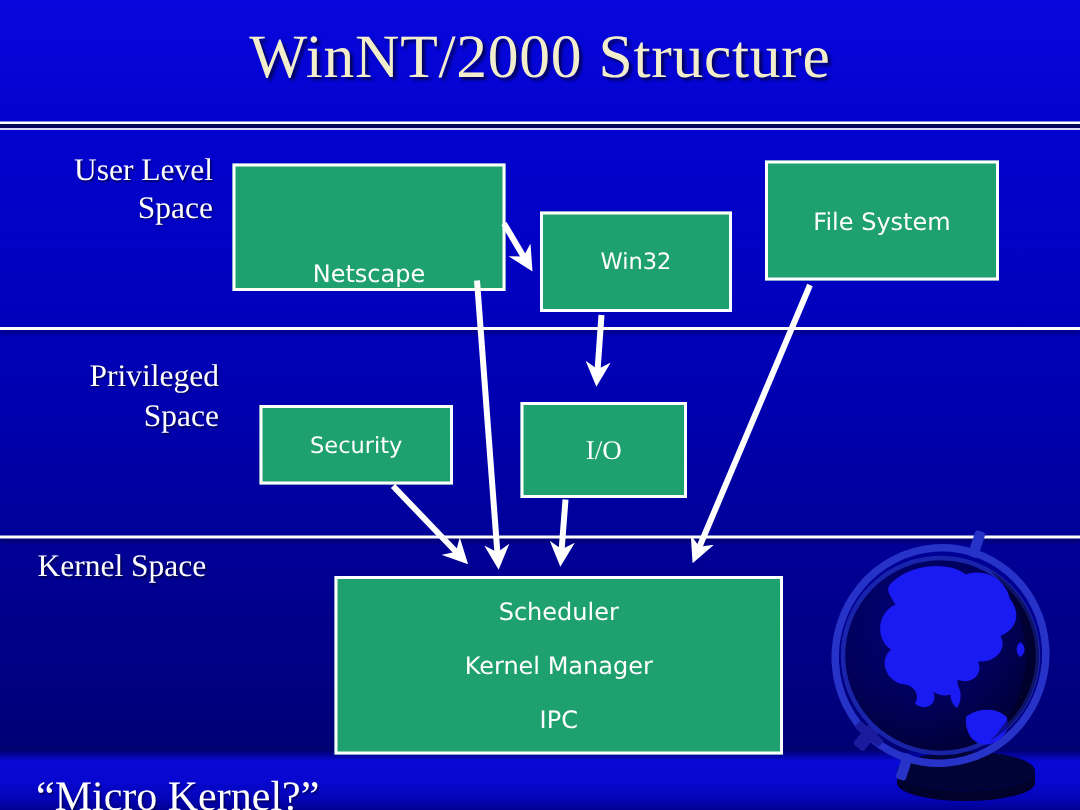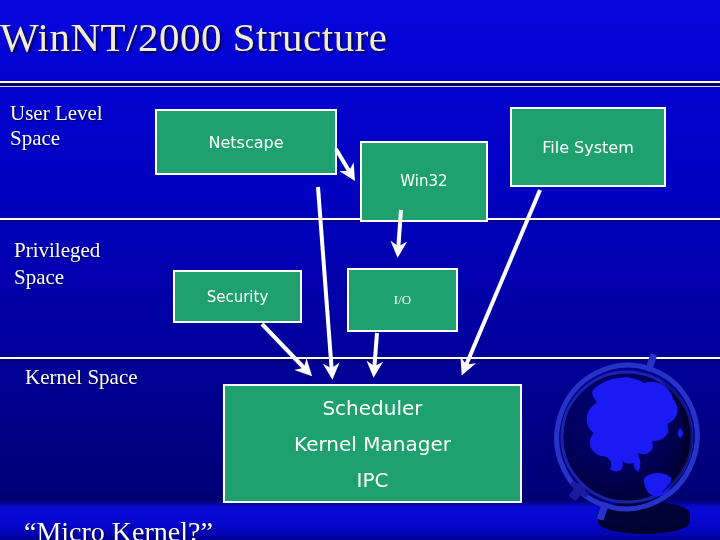--- a/index.html
+++ b/index.html
@@ -6,54 +6,54 @@
   .slide{
     position:relative;width:720px;height:540px;overflow:hidden;
     font-family:"Liberation Serif",serif;
     background:linear-gradient(180deg,
       #0707dd 0%, #0404d4 10%, #0202ca 22%, #0101bd 38%,
       #0000ad 52%, #000099 66%, #000089 78%, #000077 91.3%,
       #000070 92.6%, #0909d6 94%, #0707d0 96.5%, #0404b8 98.6%, #000192 100%);
   }
   .title{
     position:absolute;left:0;right:0;top:13px;margin:0;z-index:2;
-    text-align:left;font-size:41px;font-weight:400;letter-spacing:.5px;
+    text-align:center;font-size:41px;font-weight:400;letter-spacing:.5px;
     color:var(--title-text,#f2eecb);
     text-shadow:2px 2px 2px rgba(0,0,30,.65);
   }
   .divider{position:absolute;left:0;width:720px;z-index:1;}
   .d1{top:81px;height:7px;
       background:linear-gradient(180deg,#ffffff 0 2px,rgba(5,5,80,.9) 2px 4.5px,#d8d8ff 4.5px 6px,rgba(0,0,0,0) 6px);}
   .d2{top:218px;height:2px;background:var(--divider,#fff);box-shadow:0 2px 3px rgba(0,0,50,.6);}
   .d3{top:357px;height:2px;background:var(--divider,#fff);box-shadow:0 2px 3px rgba(0,0,50,.6);}
   .side-label{
     position:absolute;z-index:2;color:var(--label-text,#fff);
-    text-align:left;font-size:21px;line-height:26px;
+    text-align:right;font-size:21px;line-height:26px;
     text-shadow:1px 1px 1px rgba(0,0,30,.6);
   }
   .lbl-user{left:10px;top:101px;width:132px;line-height:25px;}
   .lbl-exec{left:14px;top:237px;width:132px;line-height:27px;}
   .lbl-kernel{left:25px;top:364px;width:160px;text-align:left;}
   .quote{
     position:absolute;left:6px;top:498px;z-index:4;margin:18px;
     color:#fff;font-size:28px;text-shadow:1px 1px 1px rgba(0,0,40,.6);
   }
   .gbox{
     position:absolute;z-index:2;box-sizing:border-box;
     background:var(--box-fill,#1fa06f);border:2px solid var(--box-border,#fff);
     color:#fff;font-family:"DejaVu Sans","Liberation Sans",sans-serif;
     display:flex;flex-direction:column;align-items:center;justify-content:center;
     text-align:center;
   }
-  #b-netscape {left:155px;top:109px;width:182px;height:66px;font-size:16px;}
+  #b-netscape {left:155px;top:109px;width:182px;height:85px;font-size:16px;justify-content:flex-end;}
   #b-filesystem{left:510px;top:107px;width:156px;height:80px;font-size:16px;}
-  #b-win32   {left:360px;top:141px;width:128px;height:81px;font-size:15px;line-height:27px;}
+  #b-win32   {left:360px;top:141px;width:128px;height:67px;font-size:15px;line-height:27px;}
   #b-security{left:173px;top:270px;width:129px;height:53px;font-size:15px;text-align:center;}
-  #b-io      {left:347px;top:268px;width:111px;height:64px;font-size:13px;font-family:"Liberation Serif",serif;}
-  #b-kernel  {left:223px;top:384px;width:299px;height:119px;font-size:20px;line-height:36px;}
+  #b-io      {left:347px;top:268px;width:111px;height:64px;font-size:18px;font-family:"Liberation Serif",serif;}
+  #b-kernel  {left:223px;top:384px;width:299px;height:119px;font-size:16px;line-height:36px;}
   .arrows{position:absolute;left:0;top:0;z-index:3;pointer-events:none;}
   .arrow-line{stroke:var(--arrow,#fff);stroke-width:4;fill:none;}
   .globe{position:absolute;left:540px;top:336px;z-index:2;}
 </style>
 </head>
 <body>
 
 <div class="slide">
 
   <h1 class="title">WinNT/2000 Structure</h1>

